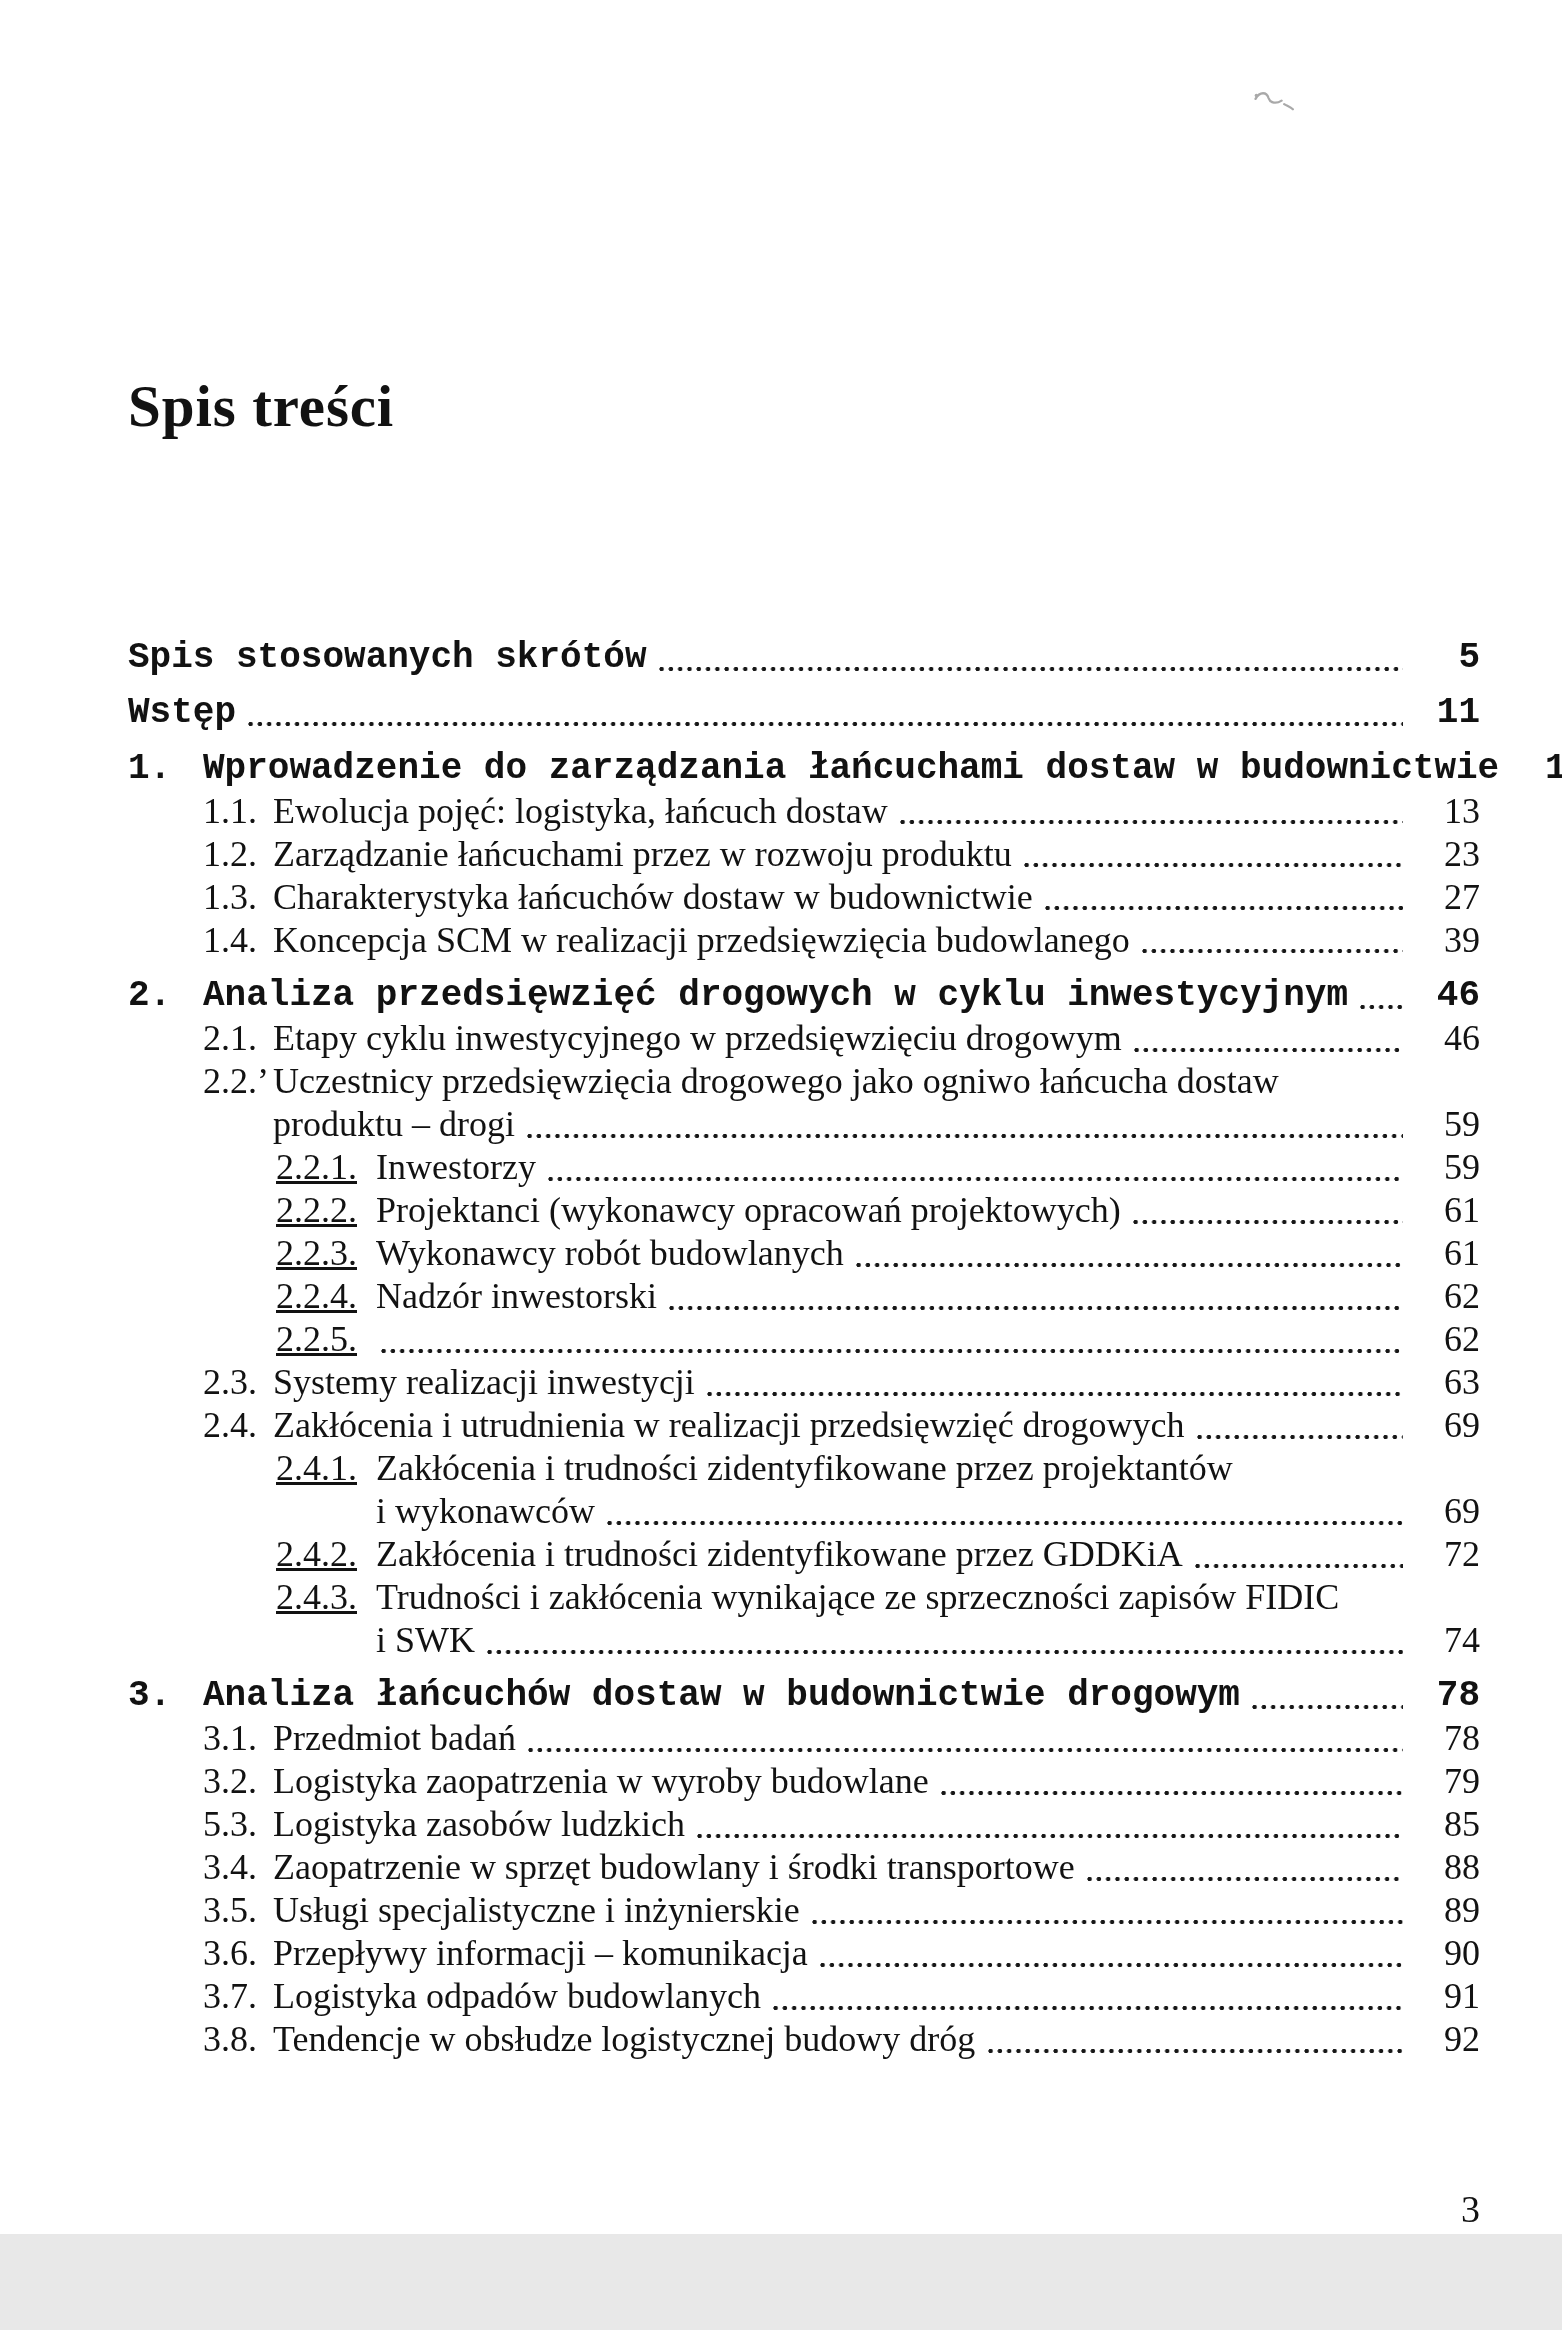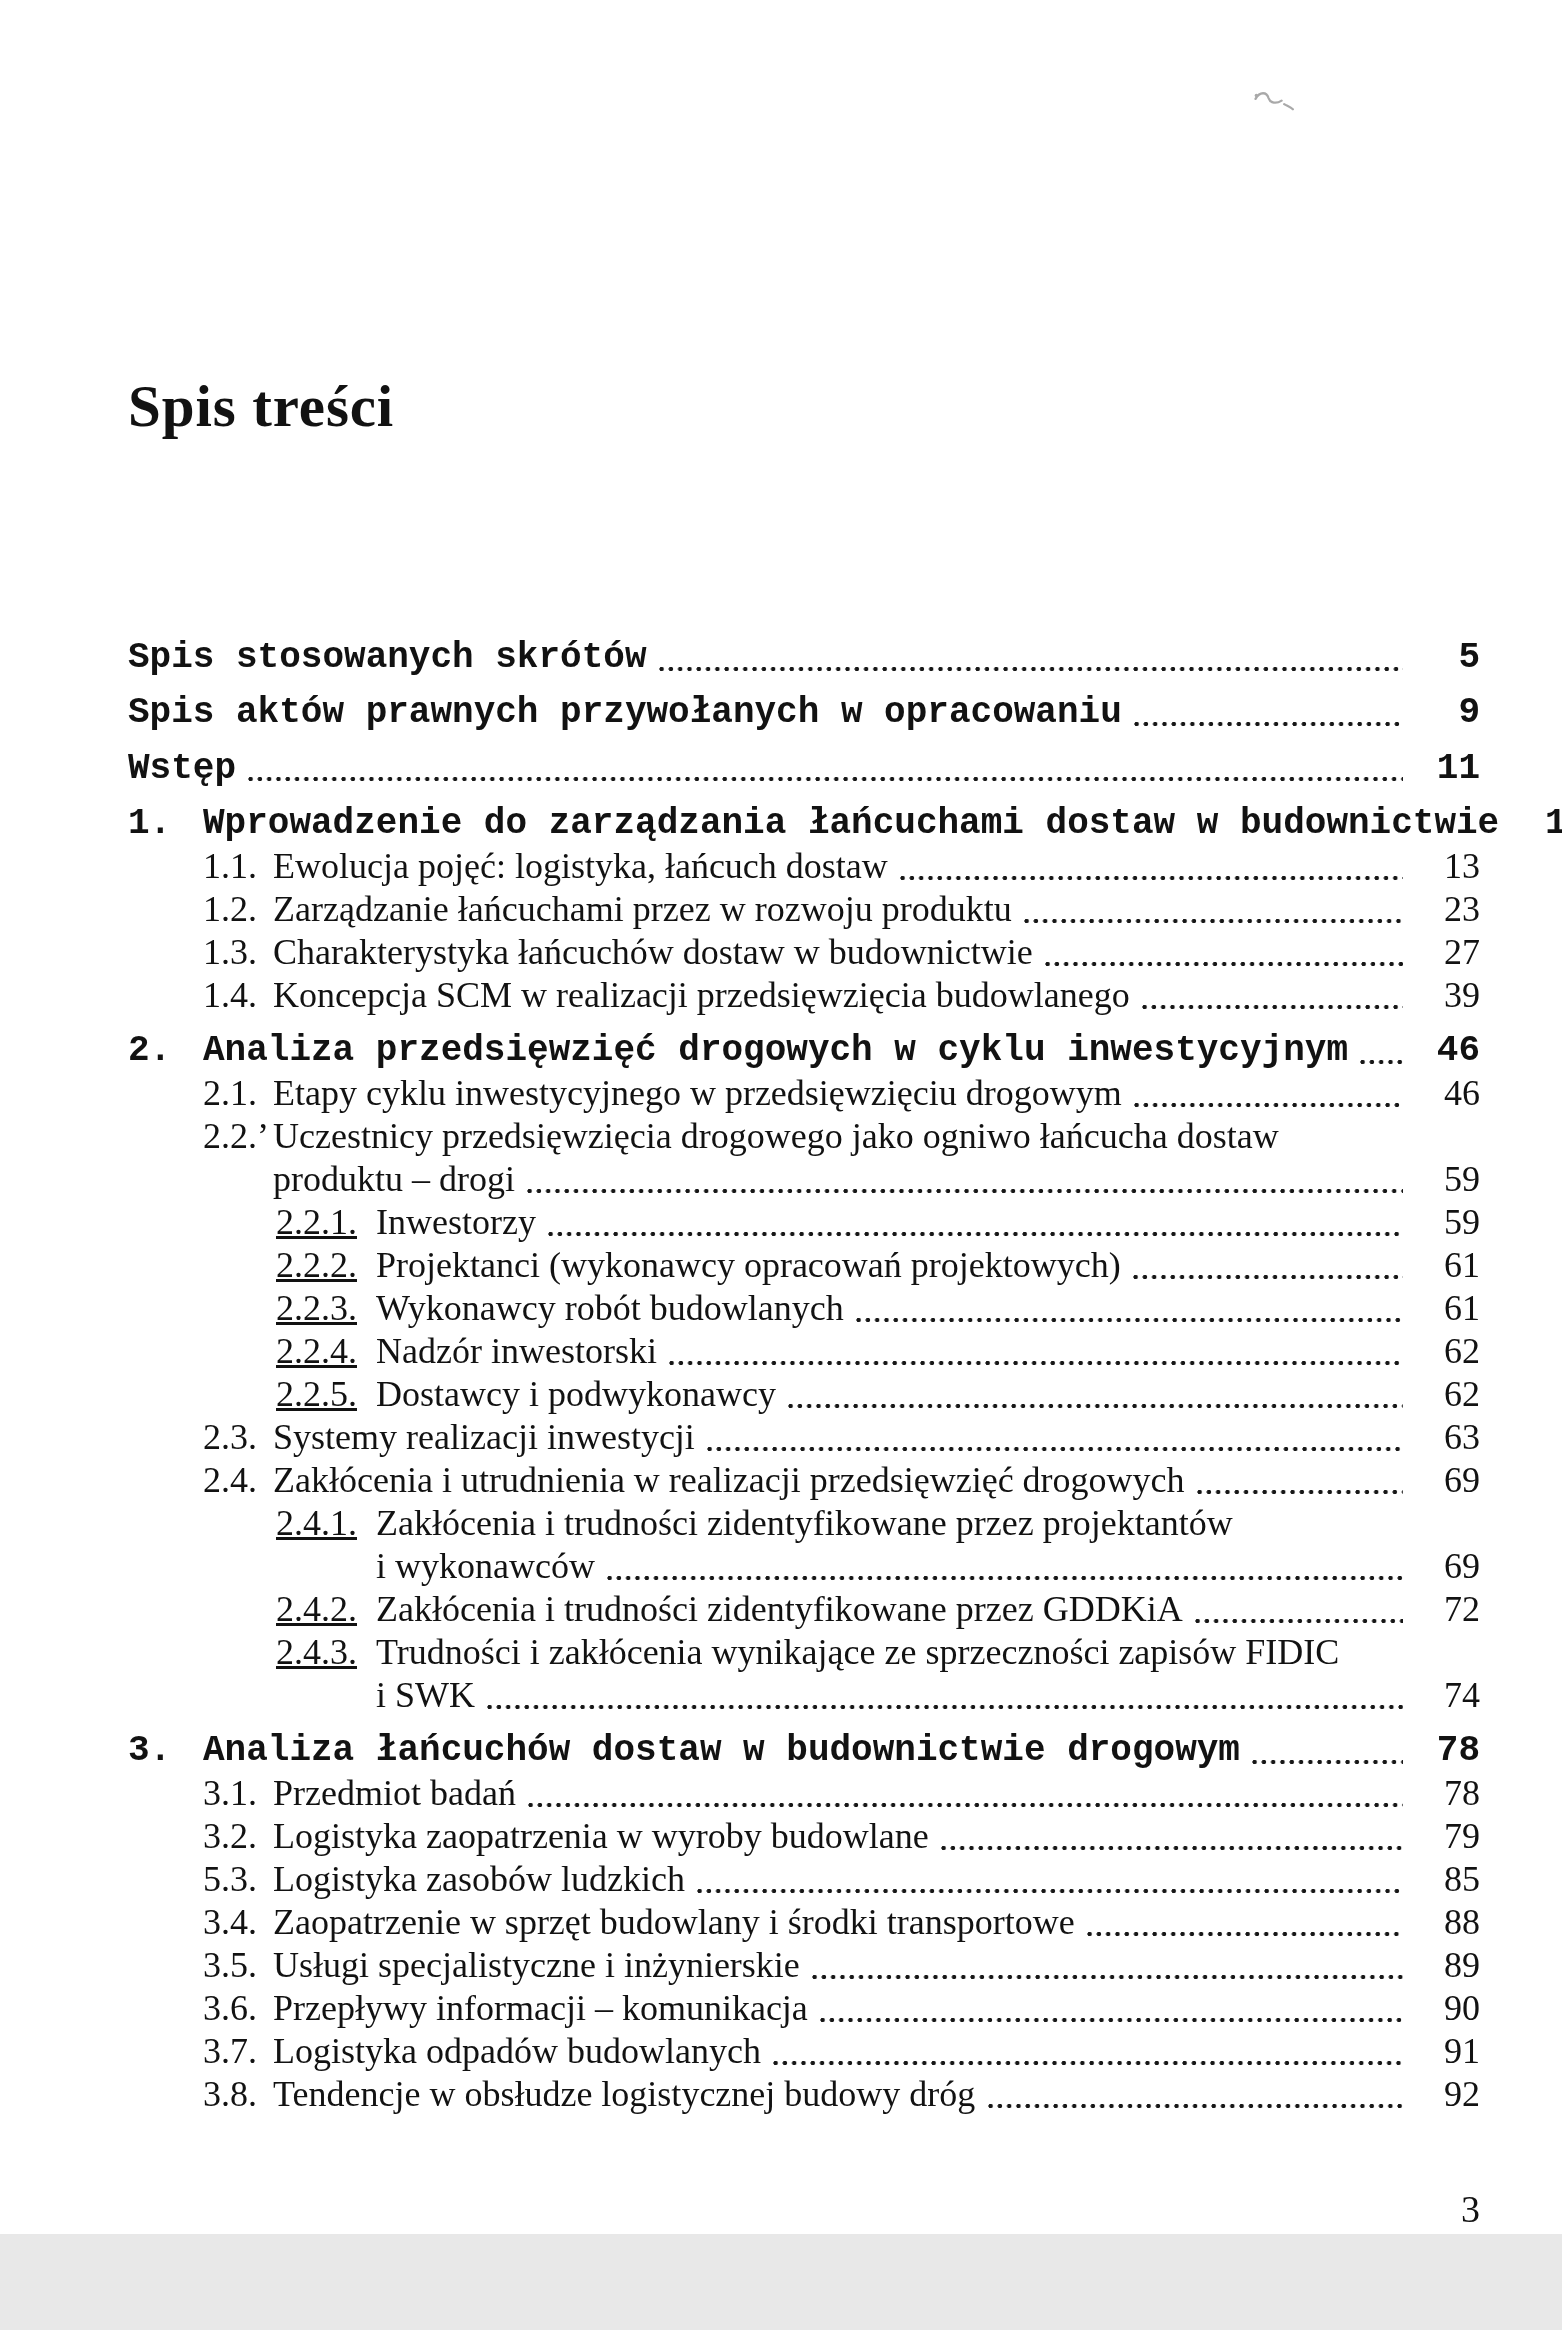--- a/index.html
+++ b/index.html
@@ -62,26 +62,20 @@
 
   <div class="toc">
       <div class="toc-row lvl0 bold">
 
     <span class="text">Spis stosowanych skrótów</span>
     <span class="dots"></span>
     <span class="page-num">5</span>
   </div>
       <div class="toc-row lvl0 bold gap">
 
-    <span class="text">Spis aktów prawnych przywołanych w opracowaniu</span>
-    <span class="dots"></span>
-    <span class="page-num">9</span>
-  </div>
-      <div class="toc-row lvl0 bold gap">
-
     <span class="text">Wstęp</span>
     <span class="dots"></span>
     <span class="page-num">11</span>
   </div>
       <div class="toc-row lvl0 bold gap">
     <span class="num">1.</span>
     <span class="text">Wprowadzenie do zarządzania łańcuchami dostaw w budownictwie</span>
     <span class="dots"></span>
     <span class="page-num">13</span>
   </div>
@@ -151,21 +145,20 @@
     <span class="page-num">61</span>
   </div>
       <div class="toc-row lvl2">
     <span class="num">2.2.4.</span>
     <span class="text">Nadzór inwestorski</span>
     <span class="dots"></span>
     <span class="page-num">62</span>
   </div>
       <div class="toc-row lvl2">
     <span class="num">2.2.5.</span>
-    <span class="text">Dostawcy i podwykonawcy</span>
     <span class="dots"></span>
     <span class="page-num">62</span>
   </div>
       <div class="toc-row lvl1">
     <span class="num">2.3.</span>
     <span class="text">Systemy realizacji inwestycji</span>
     <span class="dots"></span>
     <span class="page-num">63</span>
   </div>
       <div class="toc-row lvl1">

